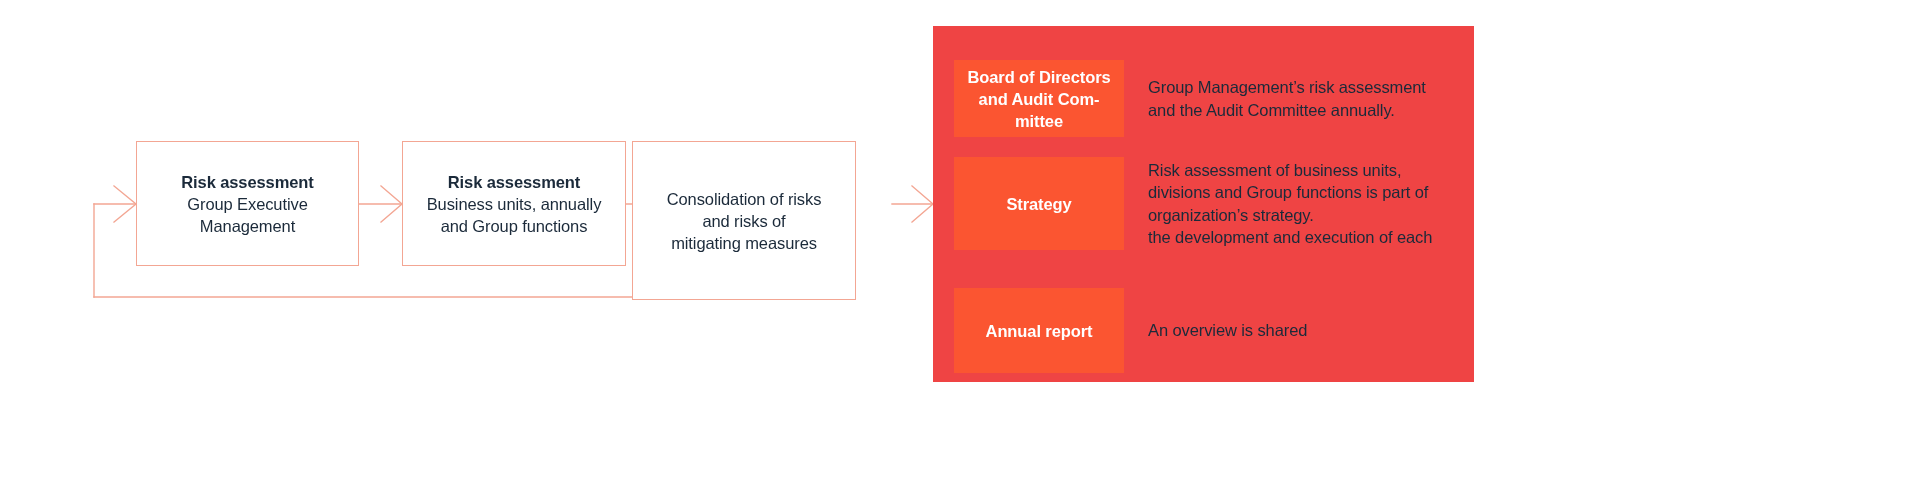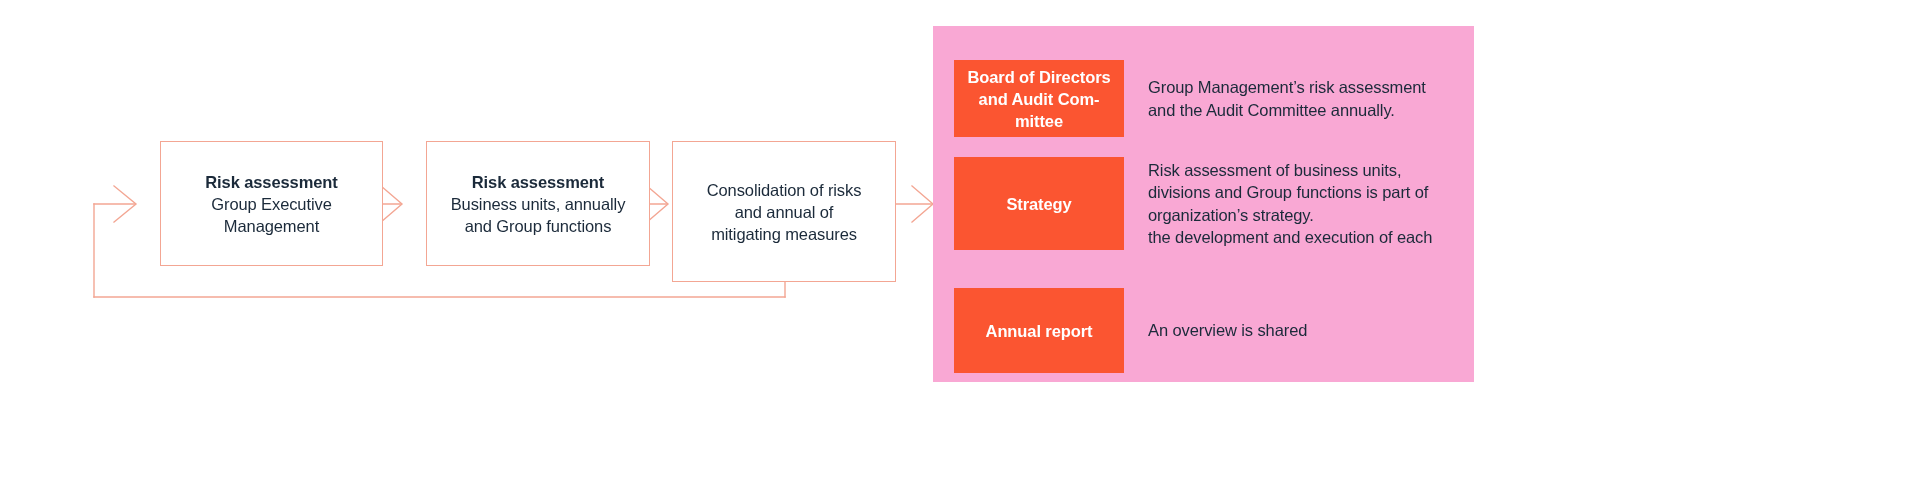--- a/index.html
+++ b/index.html
@@ -38,43 +38,42 @@
     background: #ffffff;
     display: flex;
     flex-direction: column;
     align-items: center;
     justify-content: center;
     text-align: center;
     color: #1B2A3A;
     font-size: 16.5px;
     line-height: 22px;
     padding: 0 4px;
-    margin-left: 24px;
   }
   .proc-box .bx-title {
     font-weight: bold;
     letter-spacing: -0.1px;
   }
   .proc-box .bx-line {
     font-weight: normal;
     letter-spacing: -0.1px;
   }
 
   #box-1 { left: 136px; top: 141px; width: 223px; height: 125px; }
   #box-2 { left: 402px; top: 141px; width: 224px; height: 125px; }
-  #box-3 { left: 648px; top: 141px; width: 224px; height: 141px; }
+  #box-3 { left: 632px; top: 141px; width: 224px; height: 159px; }
 
   
   #gray-panel {
     position: absolute;
     left: 933px;
     top: 26px;
     width: 541px;
     height: 356px;
-    background: #f9a8d4;
+    background: #ef4444;
   }
 
   .panel-row {
     position: absolute;
     left: 21px;
     width: 500px;
     display: flex;
     align-items: stretch;
   }
   #row-0 { top: 34px; height: 77px; }
@@ -158,21 +157,21 @@
   </div>
 
   <div class="proc-box" id="box-2">
     <span class="bx-title">Risk assessment</span>
     <span class="bx-line">Business units, annually</span>
     <span class="bx-line">and Group functions</span>
   </div>
 
   <div class="proc-box" id="box-3">
     <span class="bx-line">Consolidation of risks</span>
-    <span class="bx-line">and annual of</span>
+    <span class="bx-line">and risks of</span>
     <span class="bx-line">mitigating measures</span>
   </div>
 
   <div id="gray-panel">
 
     <div class="panel-row" id="row-0">
       <div class="tag-box">
         <div>
           <span class="tag-line">Board of Directors</span>
           <span class="tag-line">and Audit Com-</span>

